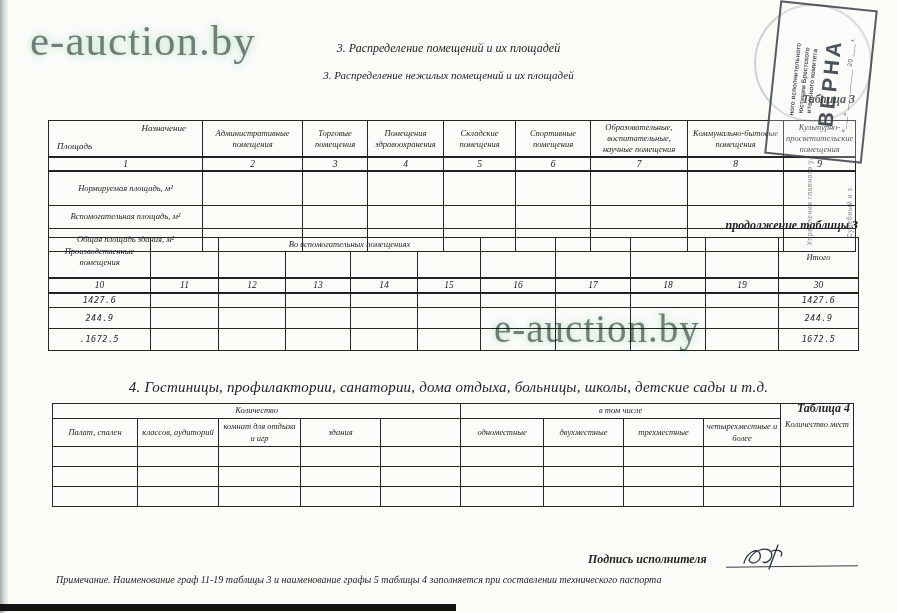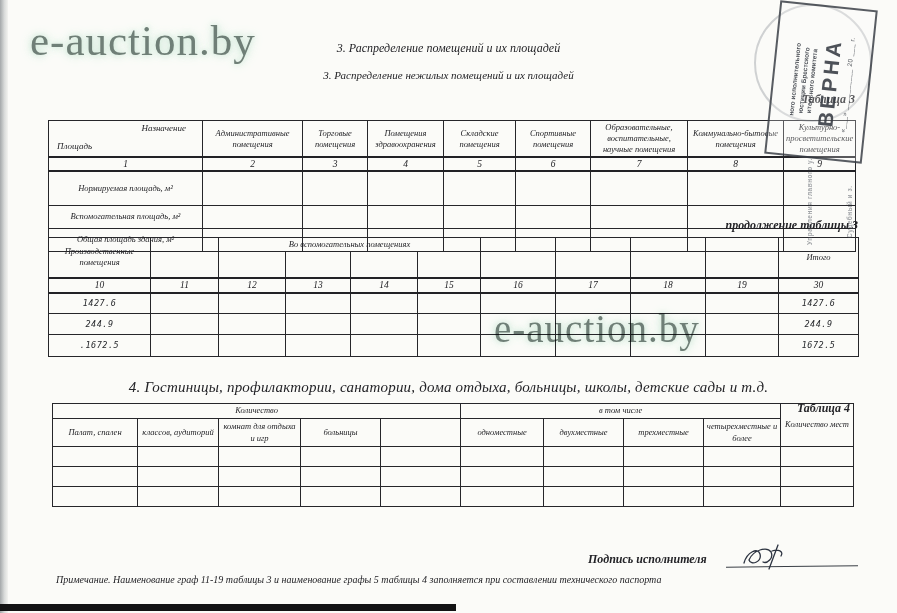--- a/index.html
+++ b/index.html
@@ -199,21 +199,21 @@
     <td>12</td>
     <td>13</td>
     <td>14</td>
     <td>15</td>
     <td>16</td>
     <td>17</td>
     <td>18</td>
     <td>19</td>
     <td>30</td>
   </tr>
-  <tr style="height:21px">
+  <tr style="height:15px">
     <td class="val">1427.6</td>
     <td></td>
         <td></td>
         <td></td>
         <td></td>
         <td></td>
         <td></td>
         <td></td>
         <td></td>
         <td></td>
@@ -267,21 +267,21 @@
   <tbody>
       <tr class="sphdr" style="height:15px">
     <td colspan="5">Количество</td>
     <td colspan="4">в том числе</td>
     <td rowspan="2">Количество мест</td>
   </tr>
   <tr style="height:28px">
     <td>Палат, спален</td>
     <td>классов, аудиторий</td>
     <td>комнат для отдыха и игр</td>
-    <td>больницы</td>
+    <td>здания</td>
     <td></td>
     <td>одноместные</td>
     <td>двухместные</td>
     <td>трехместные</td>
     <td>четырехместные и более</td>
   </tr>
   <tr style="height:20px">
     <td></td>
         <td></td>
         <td></td>

